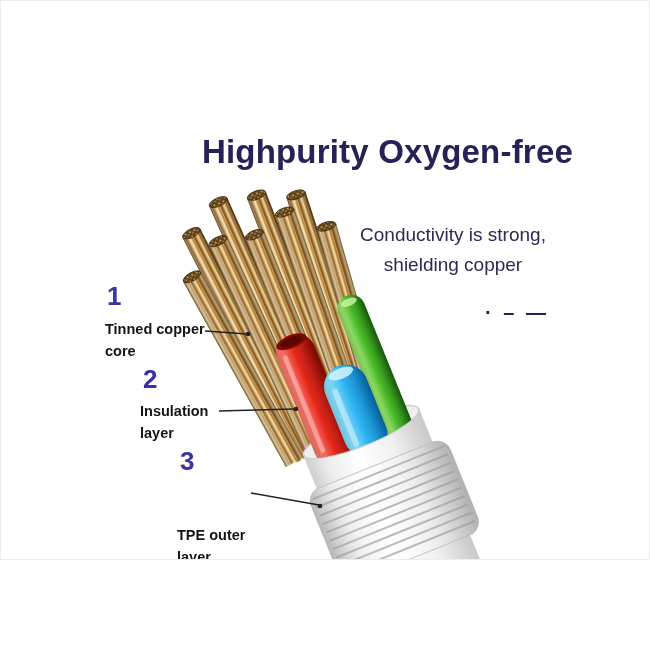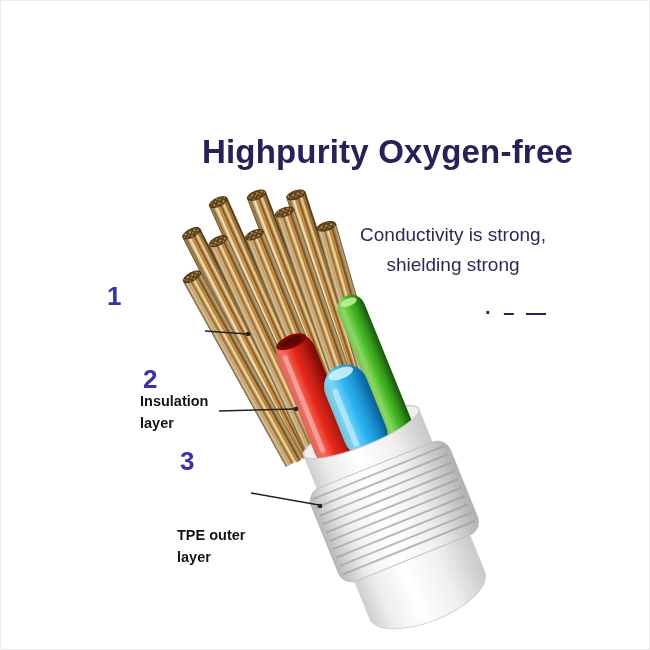--- a/index.html
+++ b/index.html
@@ -1,37 +1,37 @@
 <!DOCTYPE html>
 <html><head>
 <meta charset="utf-8">
 <style>
   html,body{margin:0;padding:0;background:#ffffff;}
   .canvas{
-    position:relative;width:650px;height:650px;background:#ffffff;
+    position:relative;width:650px;height:560px;background:#ffffff;
     font-family:"Liberation Sans",sans-serif;overflow:hidden;
     border:1px solid #ececec;box-sizing:border-box;
   }
   .cable-svg{position:absolute;left:0;top:0;width:650px;height:650px;}
   .heading{
     position:absolute;top:130px;right:76px;text-align:right;
     font-size:33px;line-height:1.27;font-weight:700;color:#262257;letter-spacing:.2px;
   }
   .subheading{
     position:absolute;top:219px;left:332px;width:240px;text-align:center;
     font-size:19px;line-height:1.56;font-weight:500;color:#2c2955;
   }
   .morse{
     position:absolute;top:300px;left:484px;
     font-size:20px;font-weight:700;color:#262257;letter-spacing:3px;
   }
   .num{position:absolute;font-size:26px;font-weight:700;color:#3a32a6;}
   .lbl{position:absolute;font-size:14.5px;font-weight:700;color:#151515;line-height:1.5;}
   .n1{left:106px;top:280px;}  .l1{left:104px;top:318px;}
-  .n2{left:142px;top:363px;}  .l2{left:139px;top:390px;}
+  .n2{left:142px;top:363px;}  .l2{left:139px;top:400px;}
   .n3{left:179px;top:445px;}  .l3{left:176px;top:482px;margin-top:42px;}
 </style>
 </head>
 <body>
 
 <div class="canvas">
 
   <svg class="cable-svg" viewBox="0 0 650 650" xmlns="http://www.w3.org/2000/svg">
     <defs>
       <pattern id="stripes" patternUnits="userSpaceOnUse" width="8" height="8">
@@ -186,27 +186,29 @@
       </g>
     </g>
   </svg>
 
   <div class="heading">
     <div>Highpurity Oxygen-free</div>
   </div>
 
   <div class="subheading">
     <div>Conductivity is strong,</div>
-    <div>shielding strong</div>
+    <div>shielding copper</div>
   </div>
 
   <div class="morse">· – —</div>
 
   <div class="num n1">1</div>
   <div class="lbl l1">
+    <div>Tinned copper</div>
+    <div>core</div>
   </div>
 
   <div class="num n2">2</div>
   <div class="lbl l2">
     <div>Insulation</div>
     <div>layer</div>
   </div>
 
   <div class="num n3">3</div>
   <div class="lbl l3">

